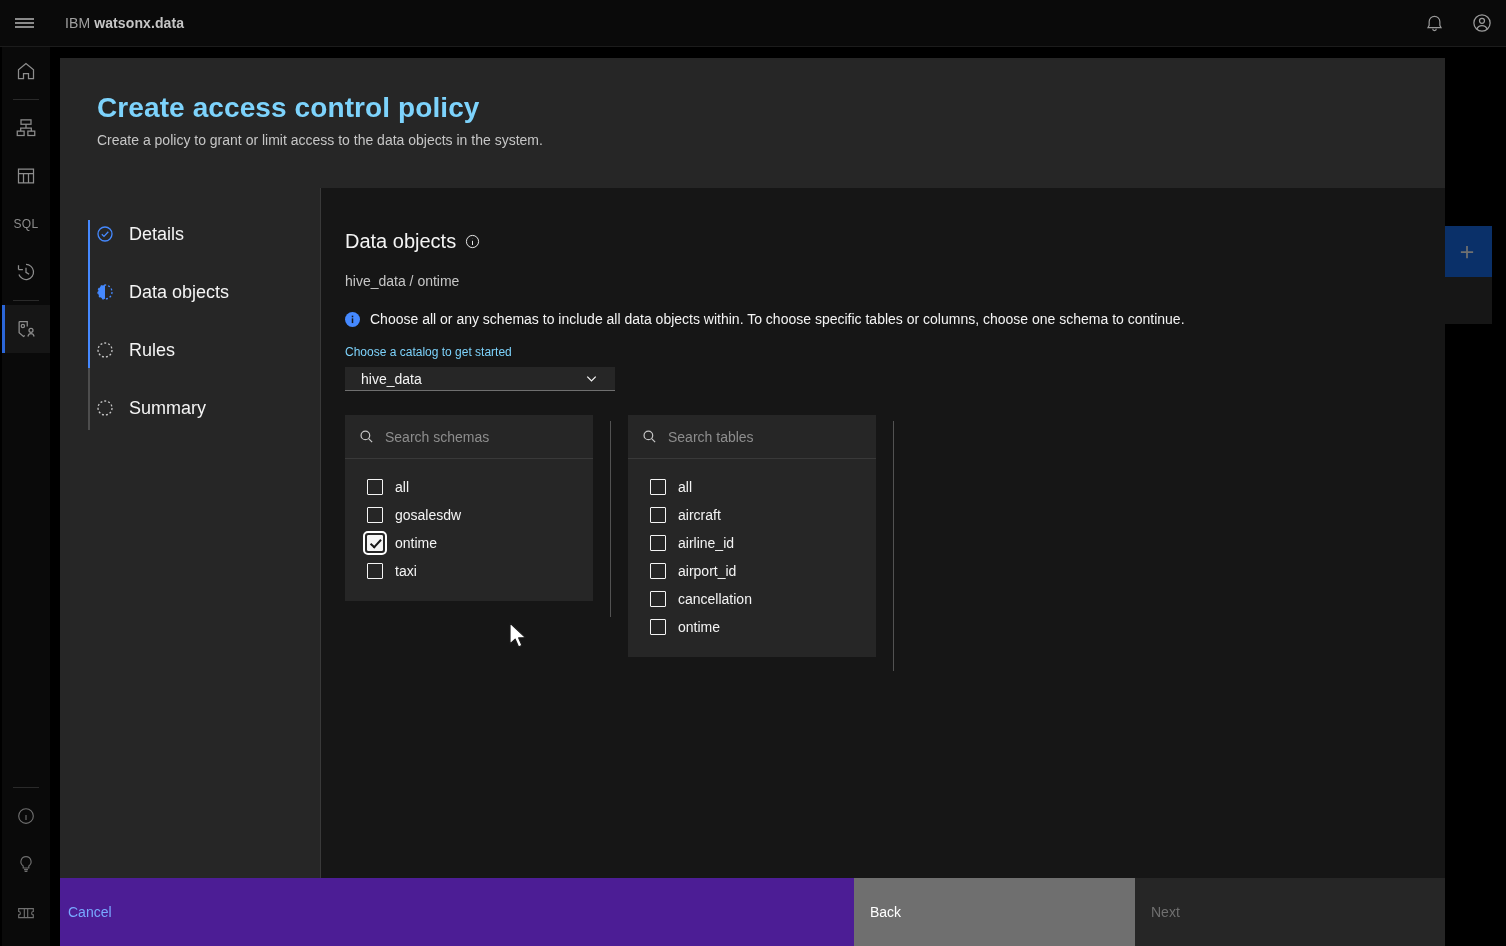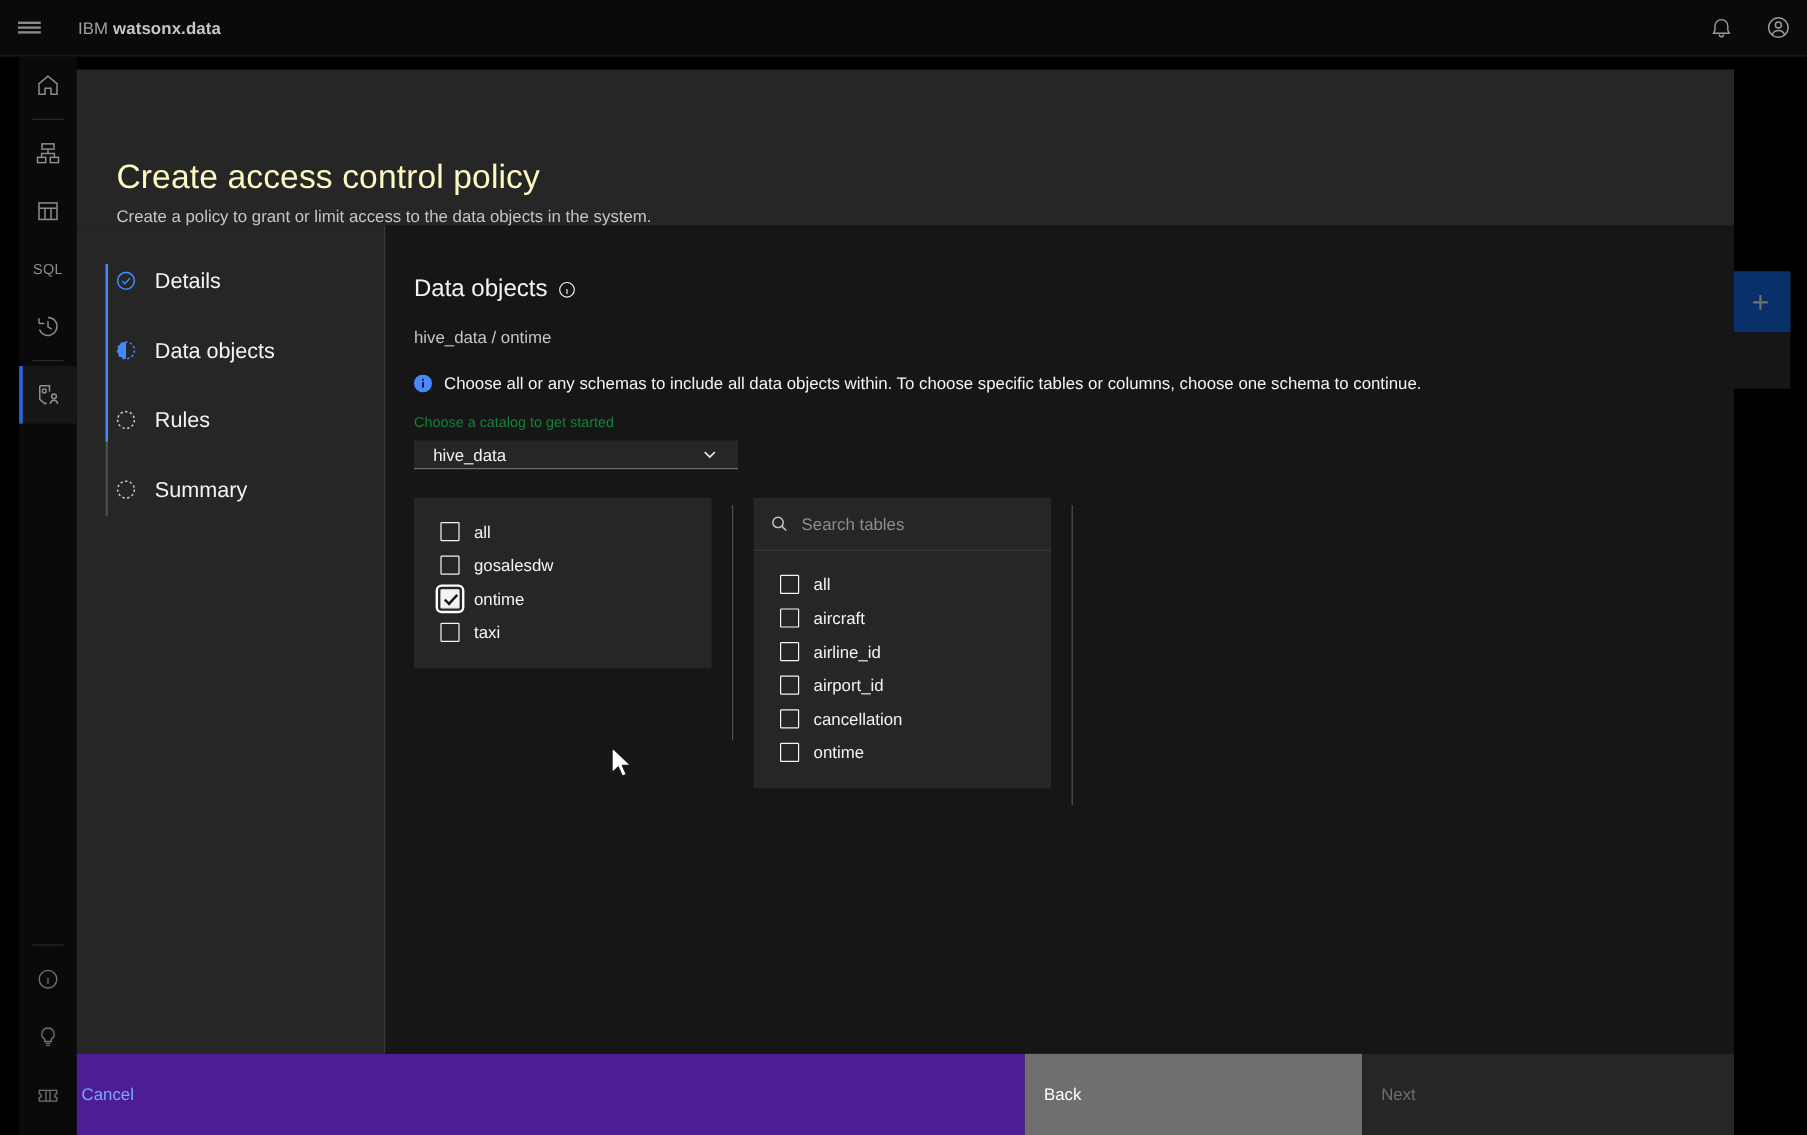--- a/index.html
+++ b/index.html
@@ -32,21 +32,21 @@
   #header-actions {
     margin-left: auto; display: flex; align-items: center; height: 47px;
   }
   .hdr-icon {
     width: 48px; height: 47px; display: flex; align-items: center; justify-content: center;
     cursor: pointer;
   }
 
   
   #left-rail {
-    position: absolute; top: 47px; left: 16px; width: 48px; height: 899px;
+    position: absolute; top: 47px; left: 2px; width: 48px; height: 899px;
     background: #0a0a0a;
     display: flex; flex-direction: column; align-items: center;
     z-index: 35;
   }
   .rail-item {
     width: 48px; height: 48px; display: flex; align-items: center; justify-content: center;
     position: relative; cursor: pointer;
   }
   .rail-item.active { background: #161616; }
   .rail-item.active::before {
@@ -73,21 +73,21 @@
   
   #modal {
     position: absolute; left: 60px; top: 58px; width: 1385px; height: 888px;
     background: #161616; z-index: 20;
     display: flex; flex-direction: column;
   }
   #modal-header {
     height: 130px; background: #262626;
     padding: 34px 0 0 37px;
   }
-  #modal-title { font-size: 28px; font-weight: 400; color: #fef9c3; letter-spacing: .1px; margin-top: 40px; }
+  #modal-title { font-size: 28px; font-weight: 700; color: #7dd3fc; letter-spacing: .1px; }
   #modal-sub { margin-top: 8px; font-size: 14px; color: #c6c6c6; }
   #modal-body { flex: 1; display: flex; min-height: 0; }
 
   
   #progress-pane {
     width: 260px; background: #262626; padding-top: 30px; position: relative;
   }
   #progress-line {
     position: absolute; left: 28px; top: 32px; width: 2px; height: 210px;
     background: #4d4d4d;
@@ -107,21 +107,21 @@
   #content-pane {
     flex: 1; background: #161616; position: relative;
     border-left: 1px solid #393939;
     padding: 42px 0 0 24px;
   }
   #section-title-row { display: flex; align-items: center; gap: 9px; }
   #section-title { font-size: 20px; color: #f4f4f4; font-weight: 400; }
   #breadcrumb { margin-top: 20px; font-size: 14px; color: #c6c6c6; }
   #info-row { margin-top: 21px; display: flex; align-items: flex-start; gap: 10px; }
   #info-text { font-size: 14px; color: #f4f4f4; line-height: 18px; }
-  #catalog-label { margin-top: 17px; font-size: 12px; color: #15803d; }
+  #catalog-label { margin-top: 17px; font-size: 12px; color: #7dd3fc; }
   #catalog-select {
     margin-top: 8px; width: 270px; height: 24px; background: #262626;
     border-bottom: 1px solid #6f6f6f;
     display: flex; align-items: center; padding: 0 16px;
     cursor: pointer;
   }
   #catalog-value { font-size: 14px; color: #f4f4f4; flex: 1; }
 
   
   #pickers { margin-top: 24px; display: flex; align-items: flex-start; position: relative; }
@@ -341,20 +341,27 @@
       <div id="catalog-select">
         <span id="catalog-value">hive_data</span>
         <svg width="15" height="15" viewBox="0 0 16 16" fill="none" stroke="#f4f4f4" stroke-width="1.4">
           <path d="M3.5 6l4.5 4.5L12.5 6"></path>
         </svg>
       </div>
 
       <div id="pickers">
 
         <div class="picker">
+          <div class="picker-search">
+            <svg width="15" height="15" viewBox="0 0 16 16" fill="none" stroke="#c6c6c6" stroke-width="1.3">
+              <circle cx="6.8" cy="6.8" r="4.6"></circle>
+              <path d="M10.3 10.3L14 14"></path>
+            </svg>
+            <input type="text" placeholder="Search schemas" style="">
+          </div>
           <div class="picker-list">
             <div class="picker-row">
               <span class="cb"></span>
               <span class="picker-row-label">all</span>
             </div>
             <div class="picker-row">
               <span class="cb"></span>
               <span class="picker-row-label">gosalesdw</span>
             </div>
             <div class="picker-row">

